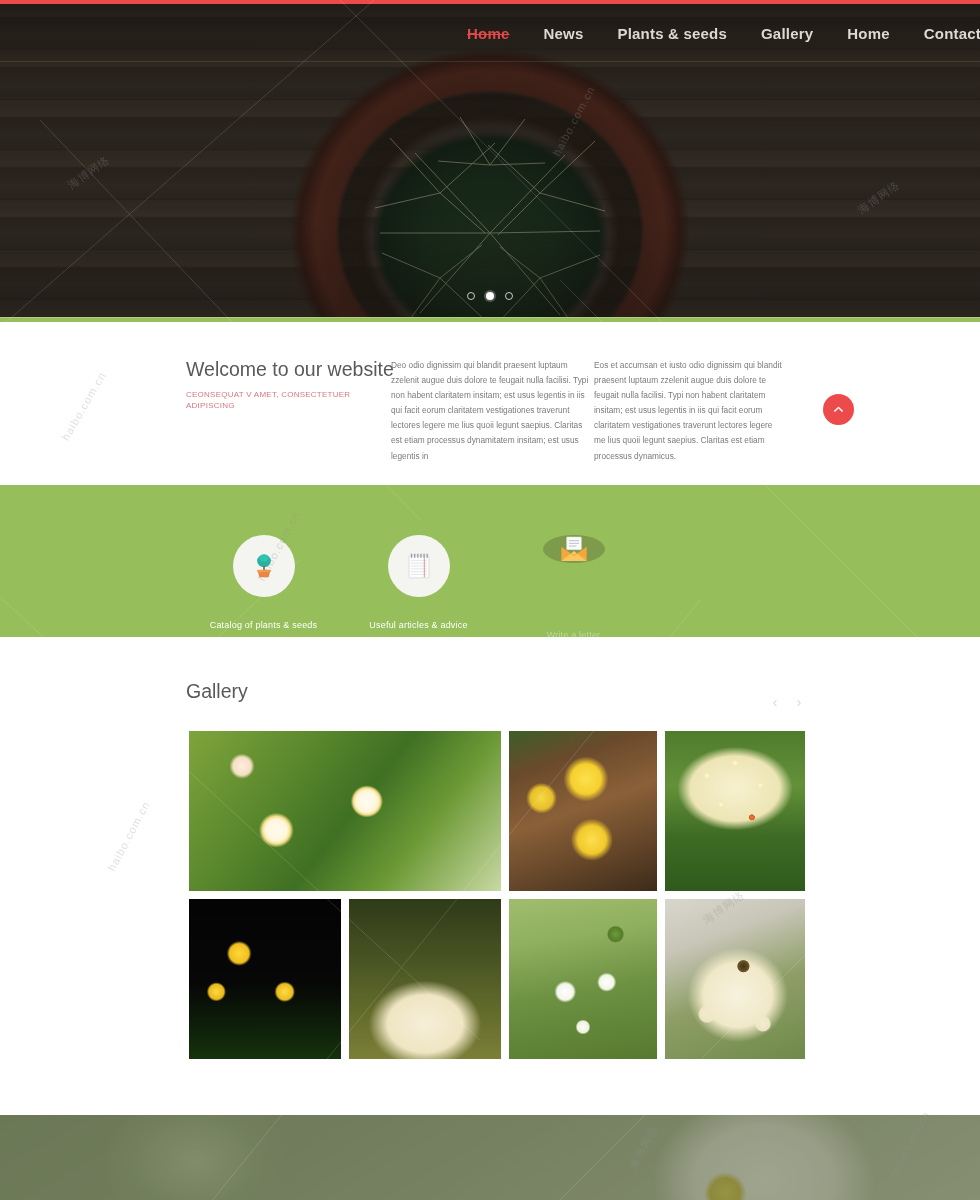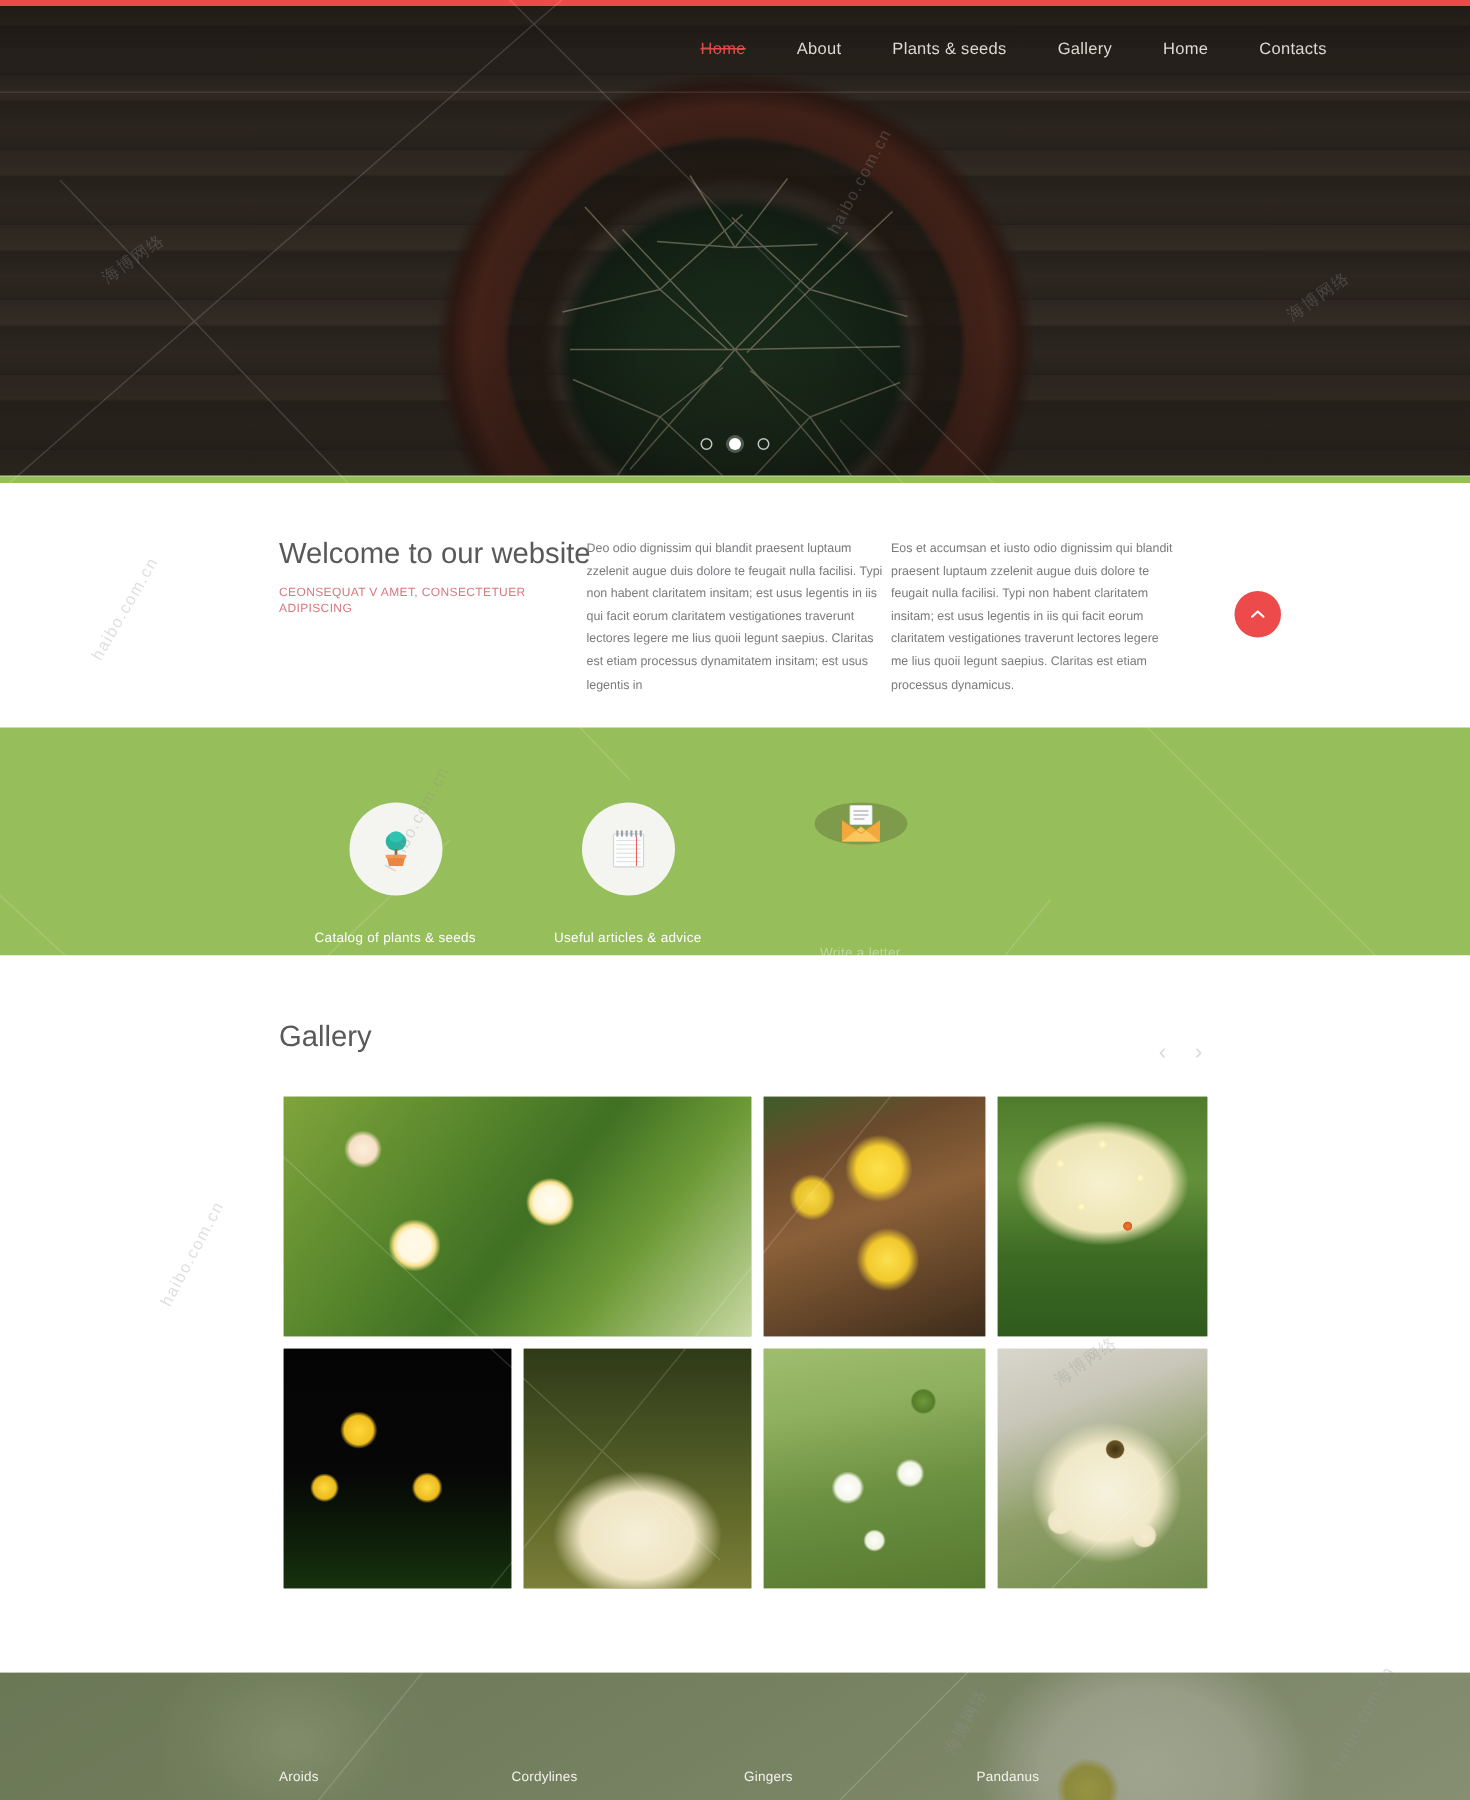--- a/index.html
+++ b/index.html
@@ -116,25 +116,26 @@
   }
   .nav {
     position: absolute;
     left: 450px;
     display: flex;
     align-items: center;
     gap: 0px;
   }
   .nav-item {
     color: #ddd9d3;
-    font-size: 11px;
+    font-size: 15px;
     text-decoration: none;
     padding: 0 17px;
     white-space: nowrap;
     letter-spacing: 0.2px;
+    font-weight: bold;
   }
   .nav-item.active {
     color: #e04a4a;
     text-decoration: line-through;
   }
 
   
   .slider-dots {
     position: absolute;
     left: 50%;
@@ -477,21 +478,21 @@
 
     <div class="hero-divider"></div>
   </section>
 
   <div class="top-bar"></div>
 
   <header class="header">
 
     <nav class="nav">
       <a class="nav-item active" href="#">Home</a>
-      <a class="nav-item" href="#">About</a>
+      <a class="nav-item" href="#">News</a>
       <a class="nav-item" href="#">Plants &amp; seeds</a>
       <a class="nav-item" href="#">Gallery</a>
       <a class="nav-item" href="#">Home</a>
       <a class="nav-item" href="#">Contacts</a>
     </nav>
   </header>
 
   <section class="welcome">
     <div class="welcome-inner">
       <div class="welcome-left">
@@ -602,26 +603,20 @@
         </div>
       <div class="g-cell">
           <span class="ph ph-bouquet"></span>
         </div>
     </div>
   </section>
 
   <section class="select-plants">
     <div class="sp-photo"></div>
     <div class="sp-overlay"></div>
-    <div class="sp-nav">
-      <a class="sp-nav-item" href="#">Aroids</a>
-      <a class="sp-nav-item" href="#">Cordylines</a>
-      <a class="sp-nav-item" href="#">Gingers</a>
-      <a class="sp-nav-item" href="#">Pandanus</a>
-    </div>
   </section>
 
   <svg class="watermark-lines" viewBox="0 0 980 1200" preserveAspectRatio="none">
     <g stroke="#ffffff" stroke-width="1" opacity="0.45" fill="none">
       <path d="M-60 380 L420 -40 M180 1240 L700 600 M520 1240 L980 780 M-60 900 L300 560"></path>
       <path d="M300 -40 L760 420 M-40 560 L480 1040 M560 280 L980 700 M40 120 L420 520"></path>
     </g>
   </svg>
   <span class="wm-text" style="left:65px; top:165px; transform:rotate(-35deg);">海博网络</span>
   <span class="wm-text" style="left:45px; top:400px; transform:rotate(-60deg);">haibo.com.cn</span>

